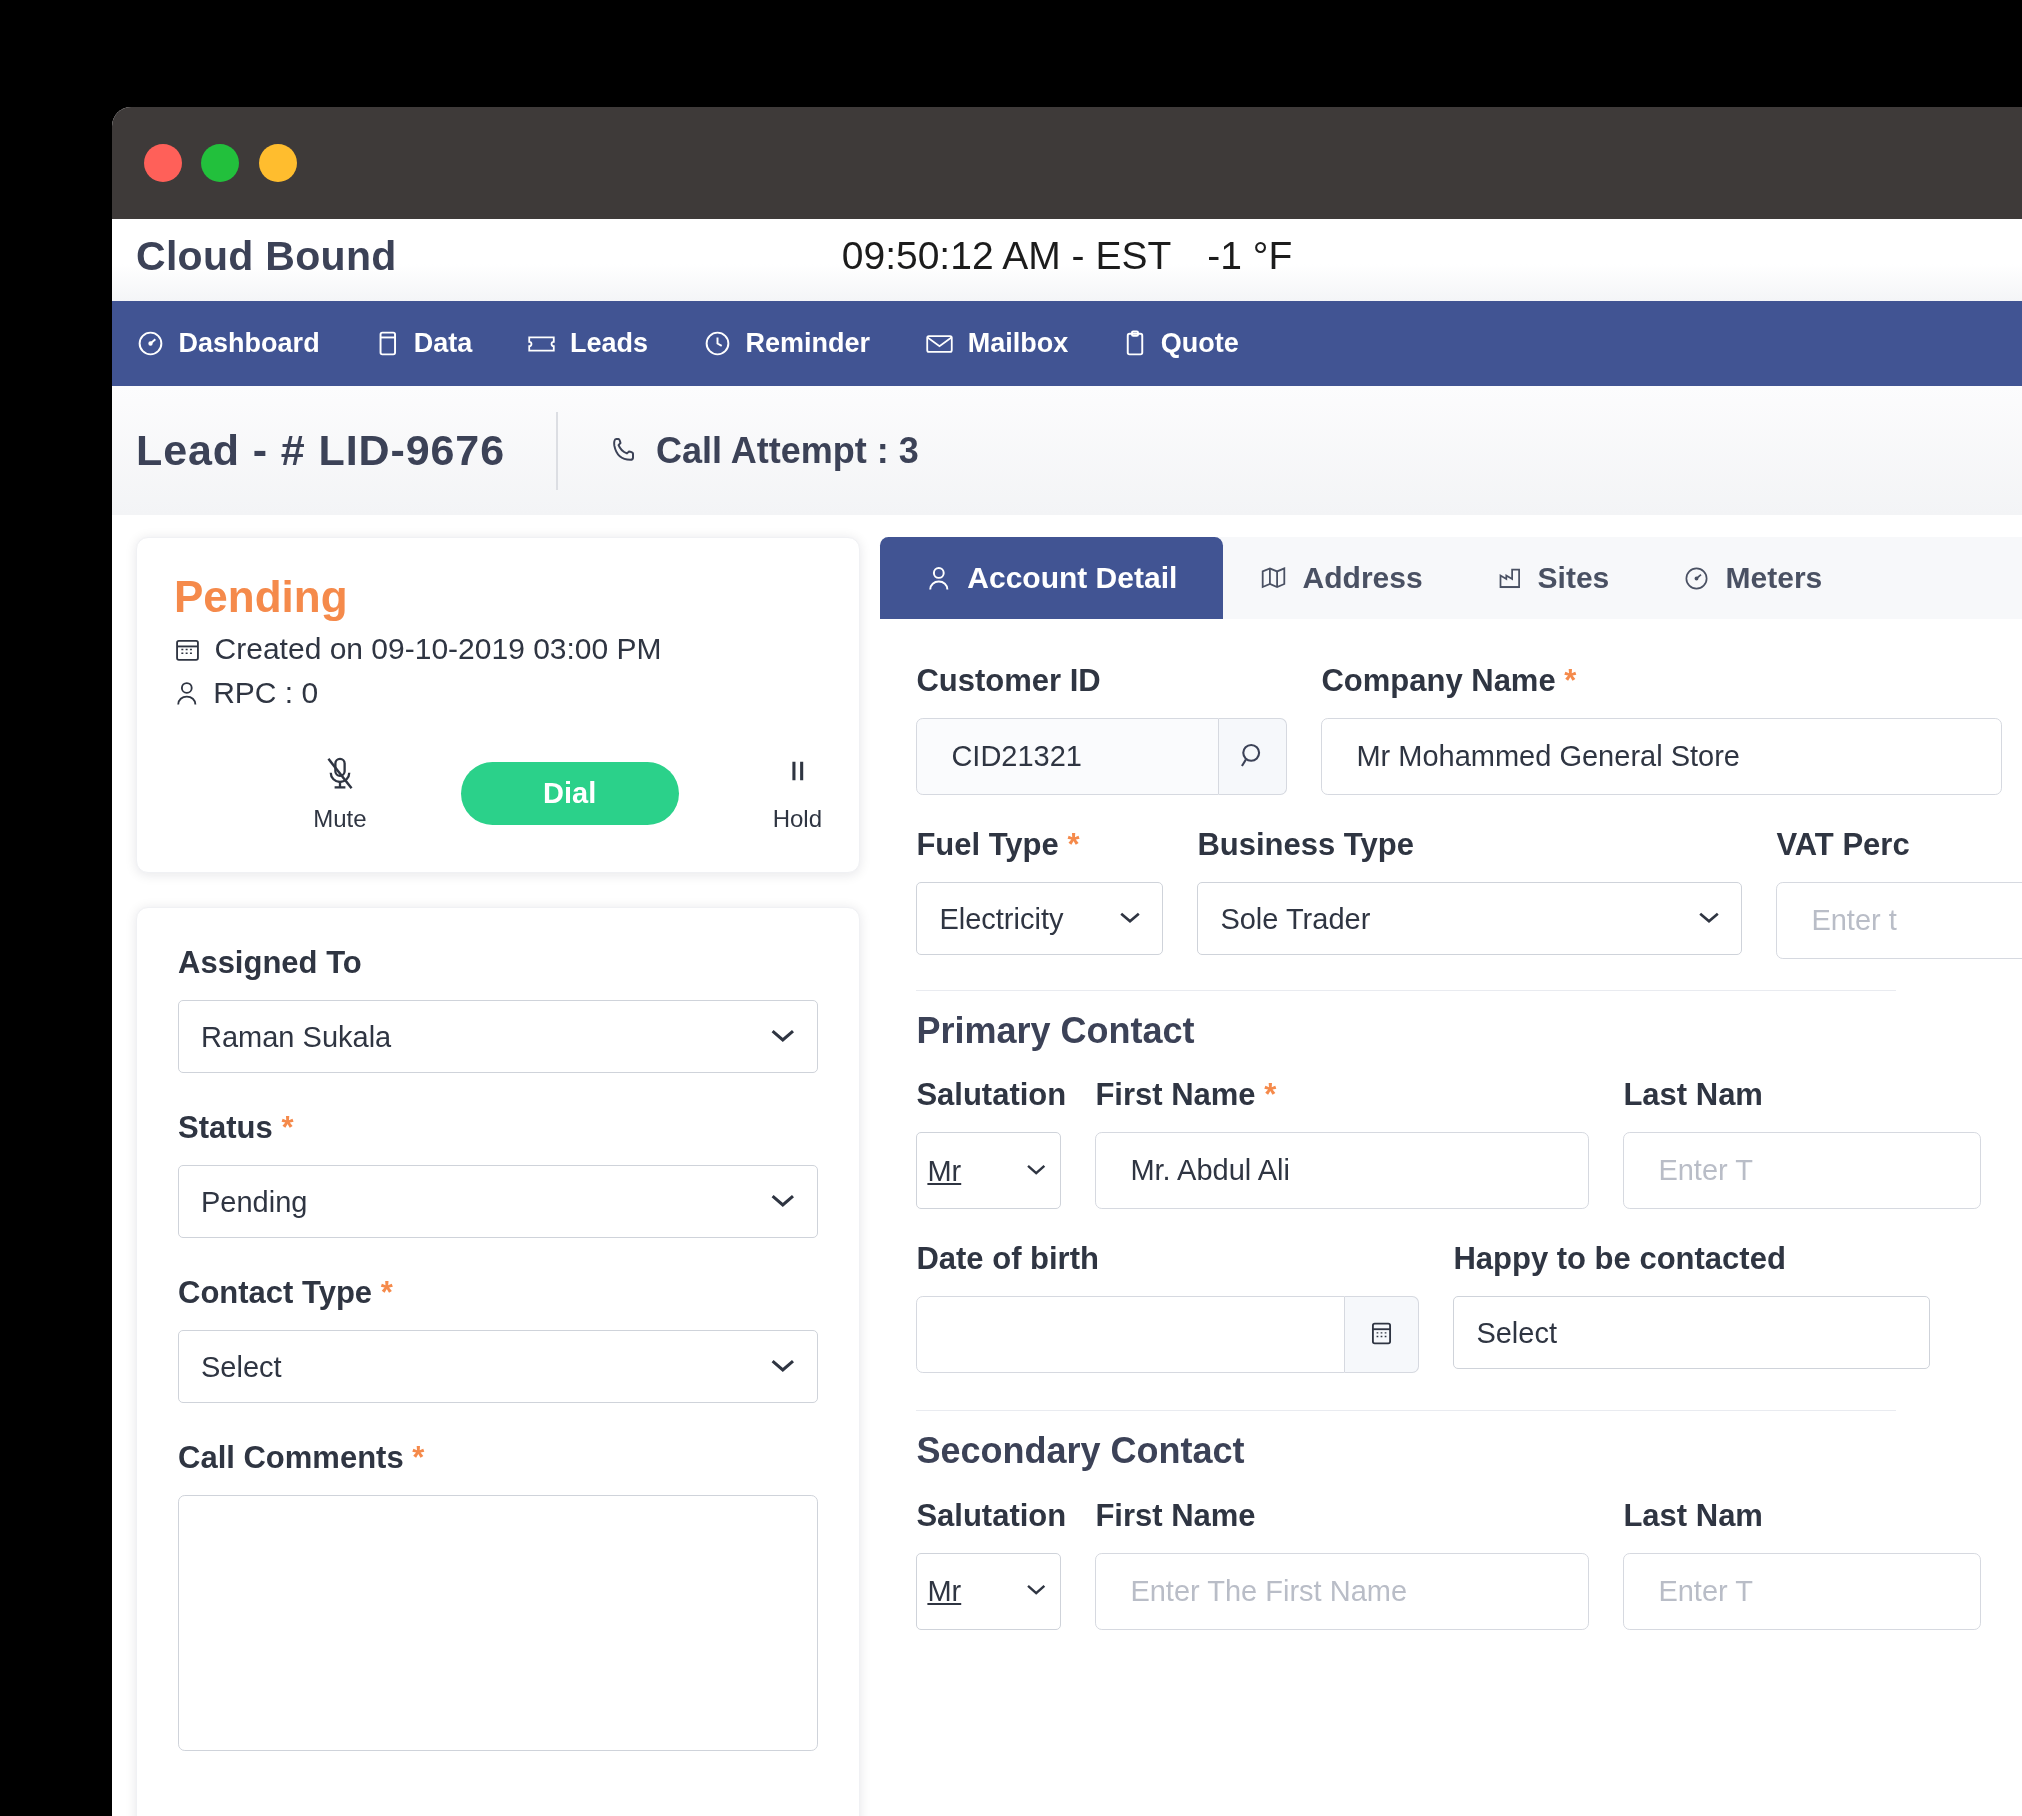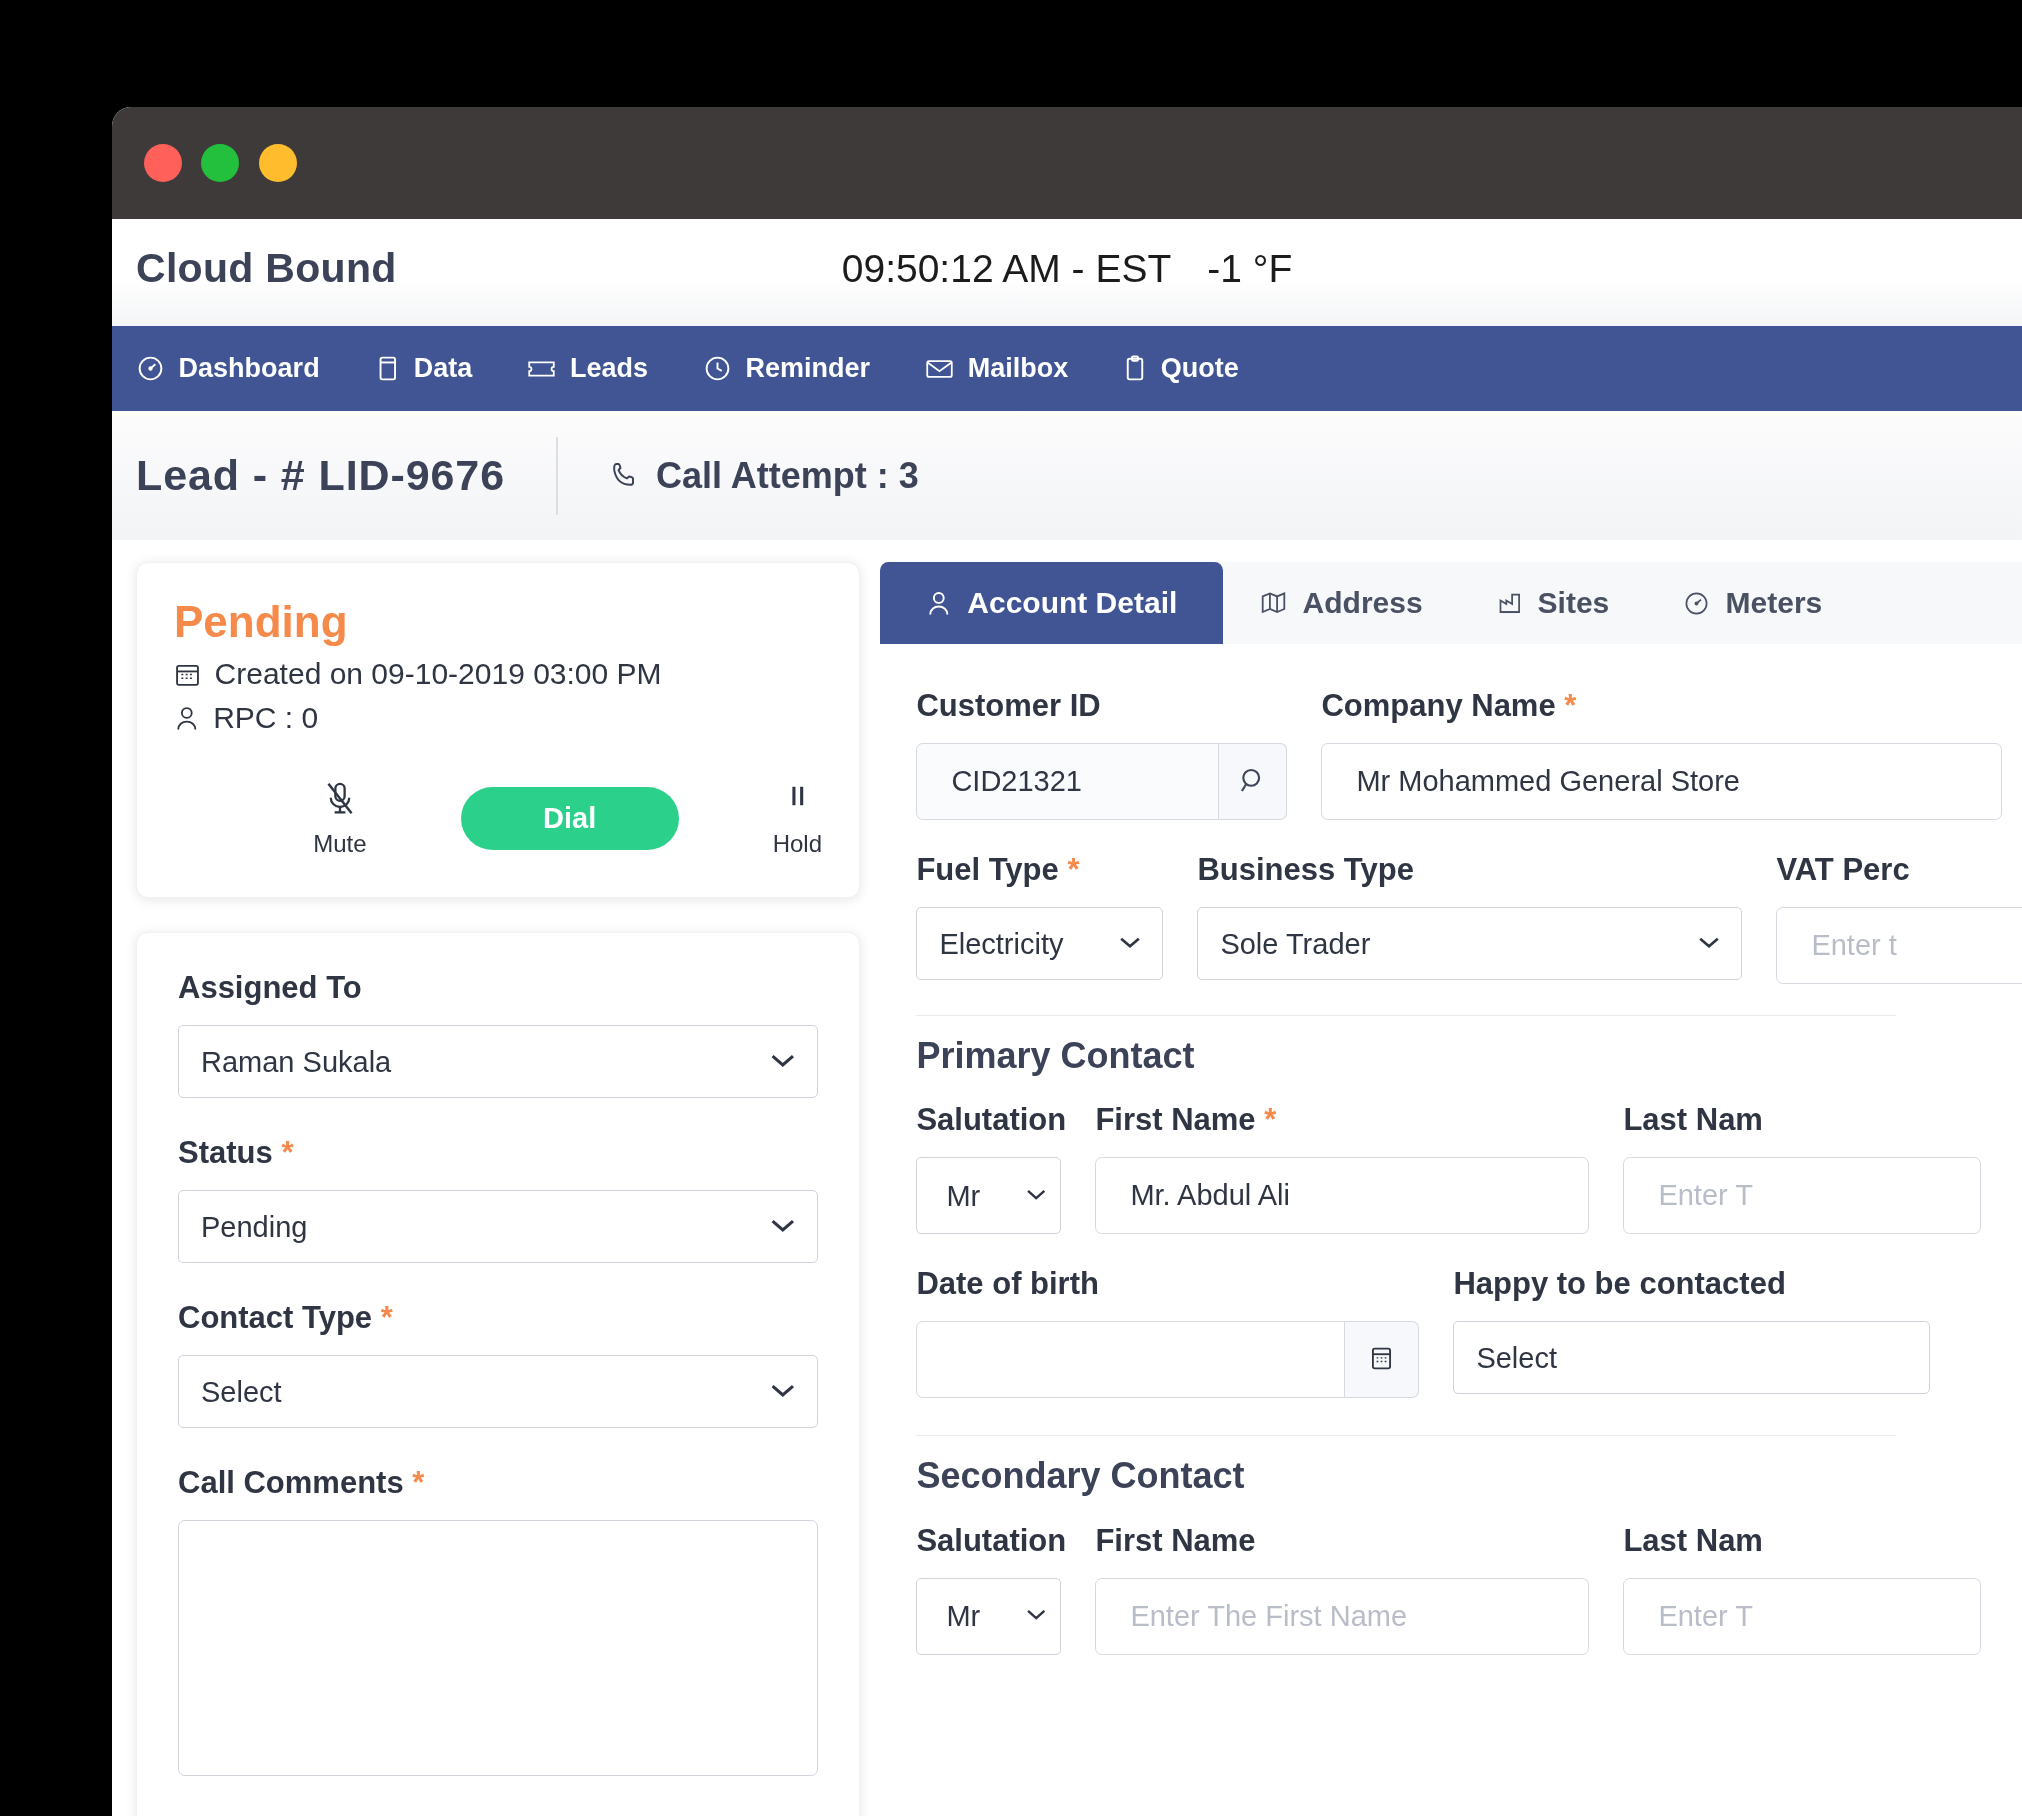--- a/index.html
+++ b/index.html
@@ -27,21 +27,21 @@
     display: flex; align-items: center;
     padding-left: 31.5px;
   }
   .dot { width: 38px; height: 38px; border-radius: 50%; margin-right: 19.6px; }
   .dot.red    { background: #ff6059; }
   .dot.green  { background: #22c03c; }
   .dot.yellow { background: #ffbd2e; }
 
   
   .appbar {
-    height: 107px;
+    height: 82px;
     background: linear-gradient(to bottom,#ffffff 0%,#ffffff 55%,#f4f5f7 100%);
     display: flex; align-items: center;
     padding: 0 51px 8px 24px;
     position: relative;
   }
   .brand {
     font-size: 41px; font-weight: 600; color: #3c4257;
     letter-spacing: 0.3px;
   }
   .clockwrap {
@@ -208,21 +208,21 @@
     background: #f6f8fb;
     display: flex; align-items: center; justify-content: center;
     cursor: pointer;
   }
   .sec-title {
     font-size: 36px; font-weight: 600; color: #3c4257;
     margin: 19px 0 25.6px 0;
   }
   .hr { height:0.9px; background:#e9ebf0; margin: 31px 0 0 0; }
   .sel-sm { width: 145px; }
-  .sel-sm select.inp { padding: 0 44px 0 29px; height: 77px; font-size: 29px; }
+  .sel-sm select.inp { padding: 0 44px 0 10px; height: 77px; font-size: 29px; text-decoration: underline; }
 </style>
 </head>
 <body>
 
 <div class="page">
  <div class="window">
 
   <div class="titlebar">
     <span class="dot red"></span>
     <span class="dot green"></span>

